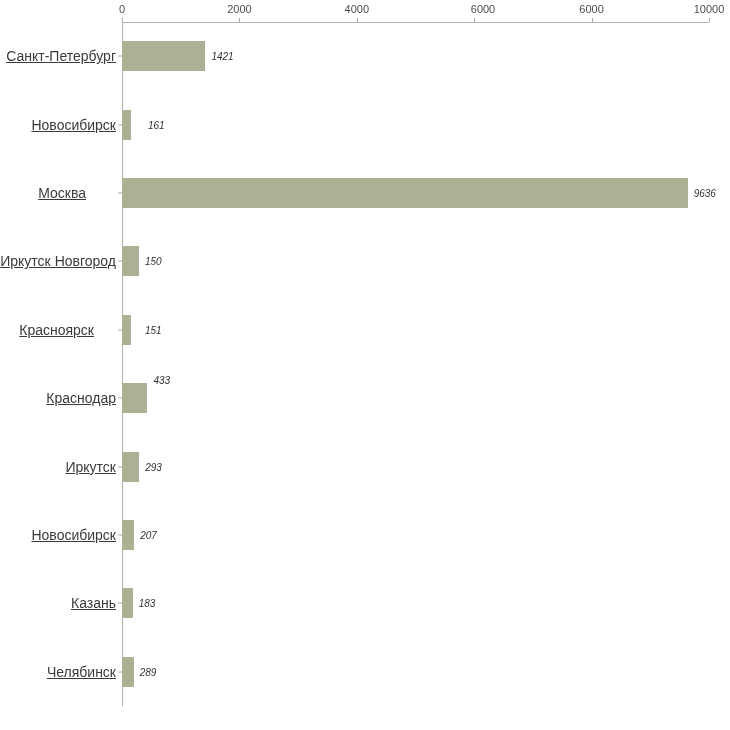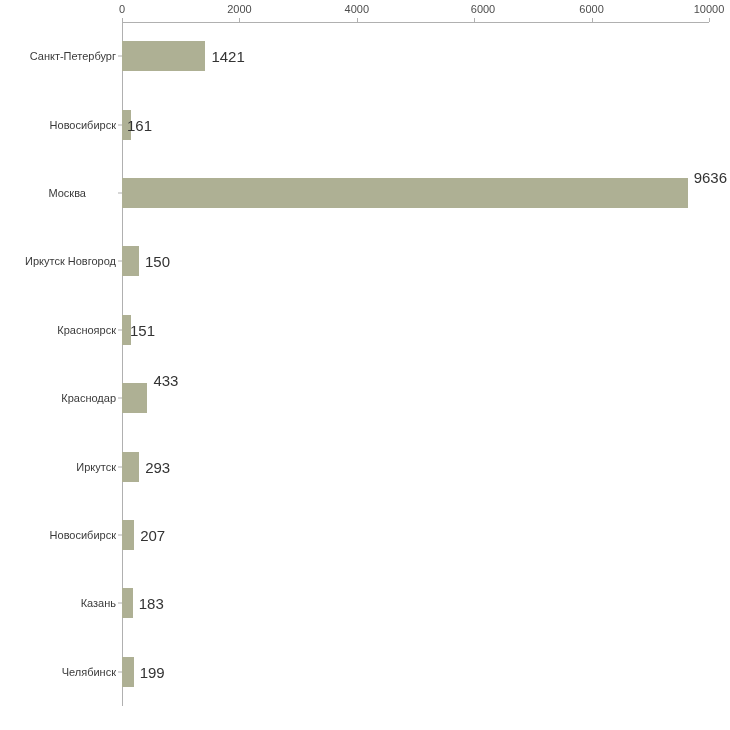--- a/index.html
+++ b/index.html
@@ -32,43 +32,45 @@
     position: absolute;
     top: 3px;
     font-size: 11px;
     color: #4d4d4d;
     transform: translateX(-50%);
     white-space: nowrap;
   }
   .cat-label {
     position: absolute;
     right: 0;
-    font-size: 11px;
+    font-size: 14px;
     color: #3a3a3a;
     text-align: right;
     white-space: nowrap;
     transform: translateY(-50%);
+    text-decoration: underline;
   }
   .cat-tick {
     position: absolute;
     width: 4px;
     height: 1px;
     background: #b0b0b0;
     transform: translateY(-50%);
   }
   .bar {
     position: absolute;
     background: #aeb094;
   }
   .bar-value {
     position: absolute;
-    font-size: 15px;
+    font-size: 10px;
     color: #333333;
     transform: translateY(-50%);
     white-space: nowrap;
+    font-style: italic;
   }
 </style>
 </head>
 <body>
 
 <div id="chart-root">
 
   <div class="axis-line" style="left:122px; top:22px; width:587px; height:1px;"></div>
 
   <div class="axis-line" style="left:122px; top:22px; width:1px; height:684px;"></div>
@@ -90,47 +92,47 @@
   <div id="catlabels">
       <div class="cat-tick" style="left: 118px; top: 56.2px;"></div>
       <div class="cat-label" style="top: 56.2px; right: 614px;">Санкт-Петербург</div>
       <div class="cat-tick" style="left: 118px; top: 124.6px;"></div>
       <div class="cat-label" style="top: 124.6px; right: 614px;">Новосибирск</div>
       <div class="cat-tick" style="left: 118px; top: 193px;"></div>
       <div class="cat-label" style="top: 193px; right: 644px;">Москва</div>
       <div class="cat-tick" style="left: 118px; top: 261.4px;"></div>
       <div class="cat-label" style="top: 261.4px; right: 614px;">Иркутск Новгород</div>
       <div class="cat-tick" style="left: 118px; top: 329.8px;"></div>
-      <div class="cat-label" style="top: 329.8px; right: 614px; text-align: center;">Красноярск</div>
+      <div class="cat-label" style="top: 329.8px; right: 636px; text-align: center;">Красноярск</div>
       <div class="cat-tick" style="left: 118px; top: 398.2px;"></div>
       <div class="cat-label" style="top: 398.2px; right: 614px; text-align: right;">Краснодар</div>
       <div class="cat-tick" style="left: 118px; top: 466.6px;"></div>
       <div class="cat-label" style="top: 466.6px; right: 614px;">Иркутск</div>
       <div class="cat-tick" style="left: 118px; top: 535px;"></div>
       <div class="cat-label" style="top: 535px; right: 614px;">Новосибирск</div>
       <div class="cat-tick" style="left: 118px; top: 603.4px;"></div>
       <div class="cat-label" style="top: 603.4px; right: 614px;">Казань</div>
       <div class="cat-tick" style="left: 118px; top: 671.8px;"></div>
       <div class="cat-label" style="top: 671.8px; right: 614px;">Челябинск</div>
     </div>
   <div id="bars">
       <div class="bar" style="left: 122px; top: 41.2px; width: 83.4127px; height: 30px; background: rgb(174, 176, 148);"></div>
       <div class="bar-value" style="left: 211.413px; top: 56.2px;">1421</div>
       <div class="bar" style="left: 122px; top: 109.6px; width: 9.4507px; height: 30px; background: rgb(174, 176, 148);"></div>
-      <div class="bar-value" style="left: 127px; top: 124.6px;">161</div>
+      <div class="bar-value" style="left: 148px; top: 124.6px;">161</div>
       <div class="bar" style="left: 122px; top: 178px; width: 565.633px; height: 30px; background: rgb(174, 176, 148);"></div>
-      <div class="bar-value" style="left: 693.633px; top: 177px; text-align: right;">9636</div>
+      <div class="bar-value" style="left: 693.633px; top: 193px; text-align: right;">9636</div>
       <div class="bar" style="left: 122px; top: 246.4px; width: 16.9643px; height: 30px; background: rgb(174, 176, 148);"></div>
       <div class="bar-value" style="left: 144.964px; top: 261.4px;">150</div>
       <div class="bar" style="left: 122px; top: 314.8px; width: 8.8637px; height: 30px; background: rgb(174, 176, 148);"></div>
-      <div class="bar-value" style="left: 130px; top: 329.8px;">151</div>
+      <div class="bar-value" style="left: 145px; top: 329.8px;">151</div>
       <div class="bar" style="left: 122px; top: 383.2px; width: 25.4171px; height: 30px; background: rgb(174, 176, 148);"></div>
       <div class="bar-value" style="left: 153.417px; top: 380px;">433</div>
       <div class="bar" style="left: 122px; top: 451.6px; width: 17.1991px; height: 30px; background: rgb(174, 176, 148);"></div>
       <div class="bar-value" style="left: 145.199px; top: 466.6px;">293</div>
       <div class="bar" style="left: 122px; top: 520px; width: 12.1509px; height: 30px; background: rgb(174, 176, 148);"></div>
       <div class="bar-value" style="left: 140.151px; top: 535px;">207</div>
       <div class="bar" style="left: 122px; top: 588.4px; width: 10.7421px; height: 30px; background: rgb(174, 176, 148);"></div>
       <div class="bar-value" style="left: 138.742px; top: 603.4px;">183</div>
       <div class="bar" style="left: 122px; top: 656.8px; width: 11.6813px; height: 30px; background: rgb(174, 176, 148);"></div>
-      <div class="bar-value" style="left: 139.681px; top: 671.8px;">199</div>
+      <div class="bar-value" style="left: 139.681px; top: 671.8px;">289</div>
     </div>
 </div>
 
 </body></html>

